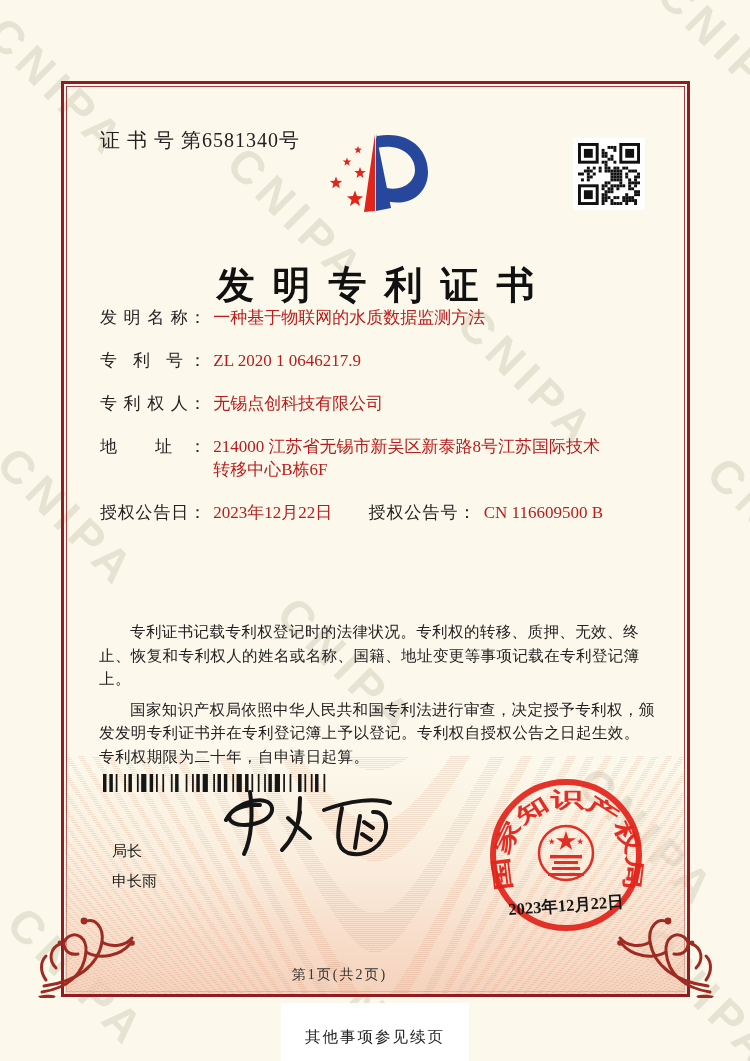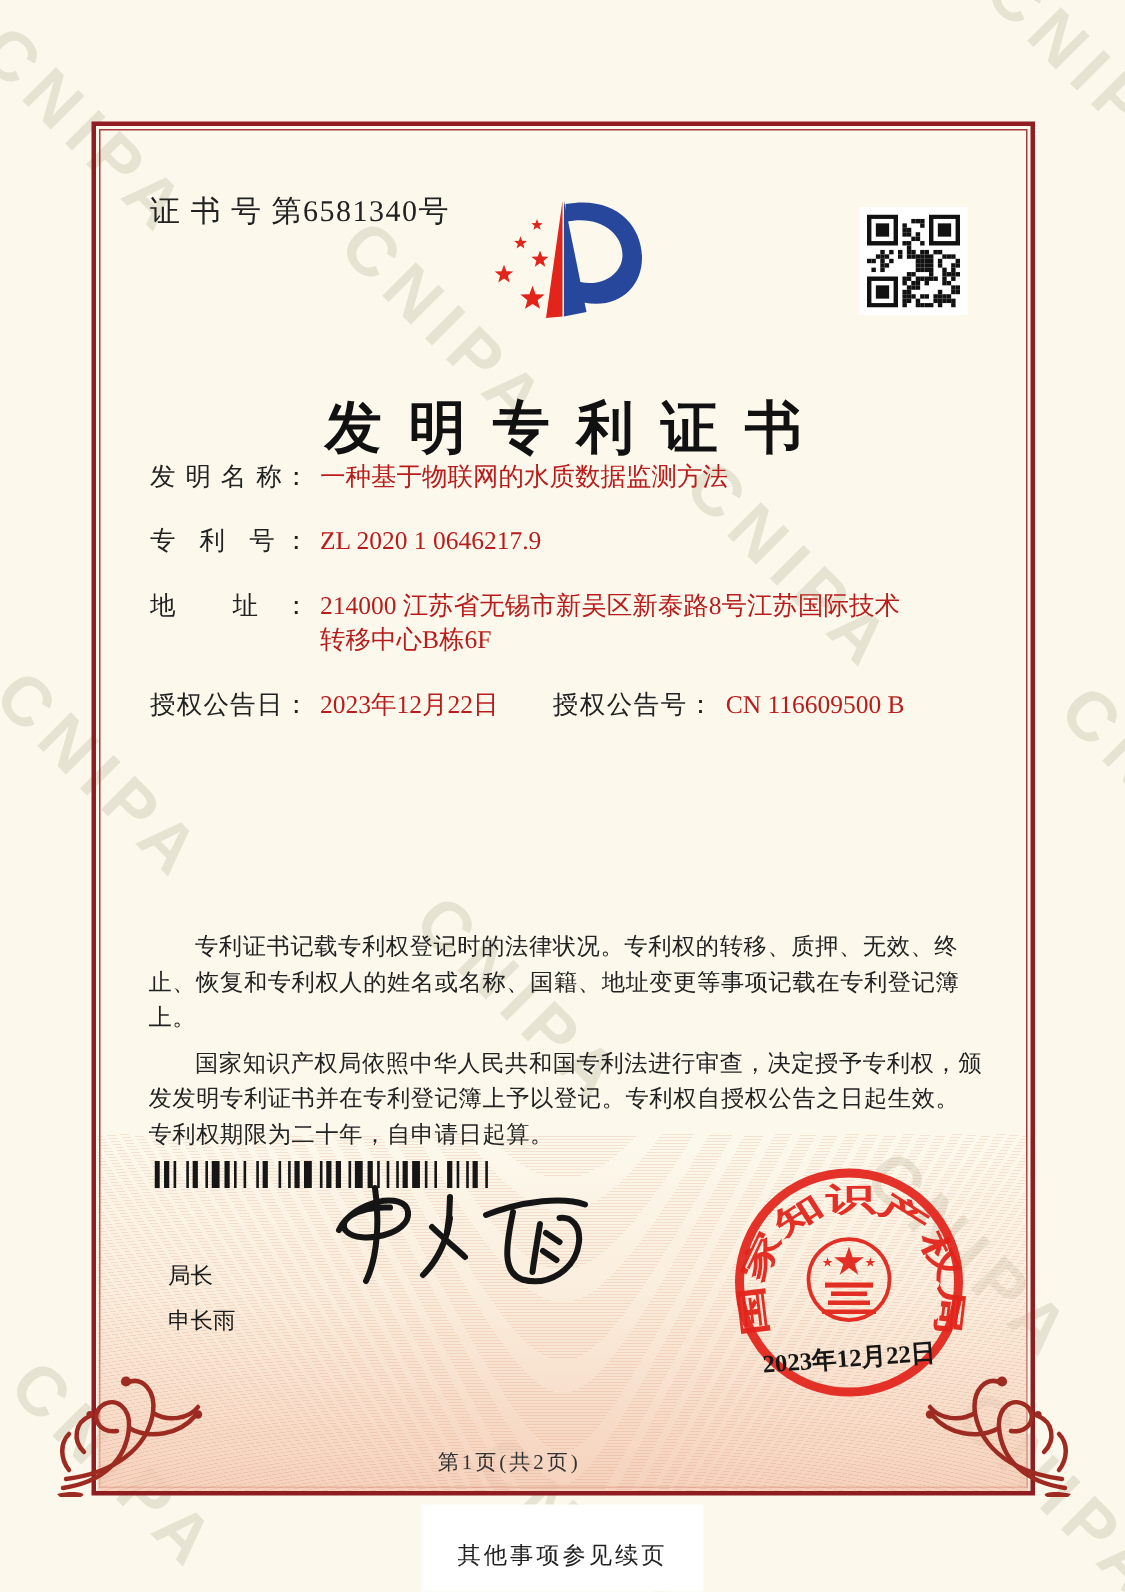--- a/index.html
+++ b/index.html
@@ -289,20 +289,24 @@
 <div class="fields">
   <div class="field-row">
     <span class="field-label">发 明 名 称：</span>
     <span class="field-value">一种基于物联网的水质数据监测方法</span>
   </div>
   <div class="field-row">
     <span class="field-label">专 利 号：</span>
     <span class="field-value">ZL 2020 1 0646217.9</span>
   </div>
   <div class="field-row">
+    <span class="field-label">专 利 权 人：</span>
+    <span class="field-value">无锡点创科技有限公司</span>
+  </div>
+  <div class="field-row">
     <span class="field-label">地 址：</span>
     <span class="field-value wrap">214000 江苏省无锡市新吴区新泰路8号江苏国际技术转移中心B栋6F</span>
   </div>
   <div class="field-row">
     <span class="field-label">授权公告日：</span>
     <span class="field-value">2023年12月22日</span>
     <span class="field-label second">授权公告号：</span>
     <span class="field-value">CN 116609500 B</span>
   </div>
 </div>

